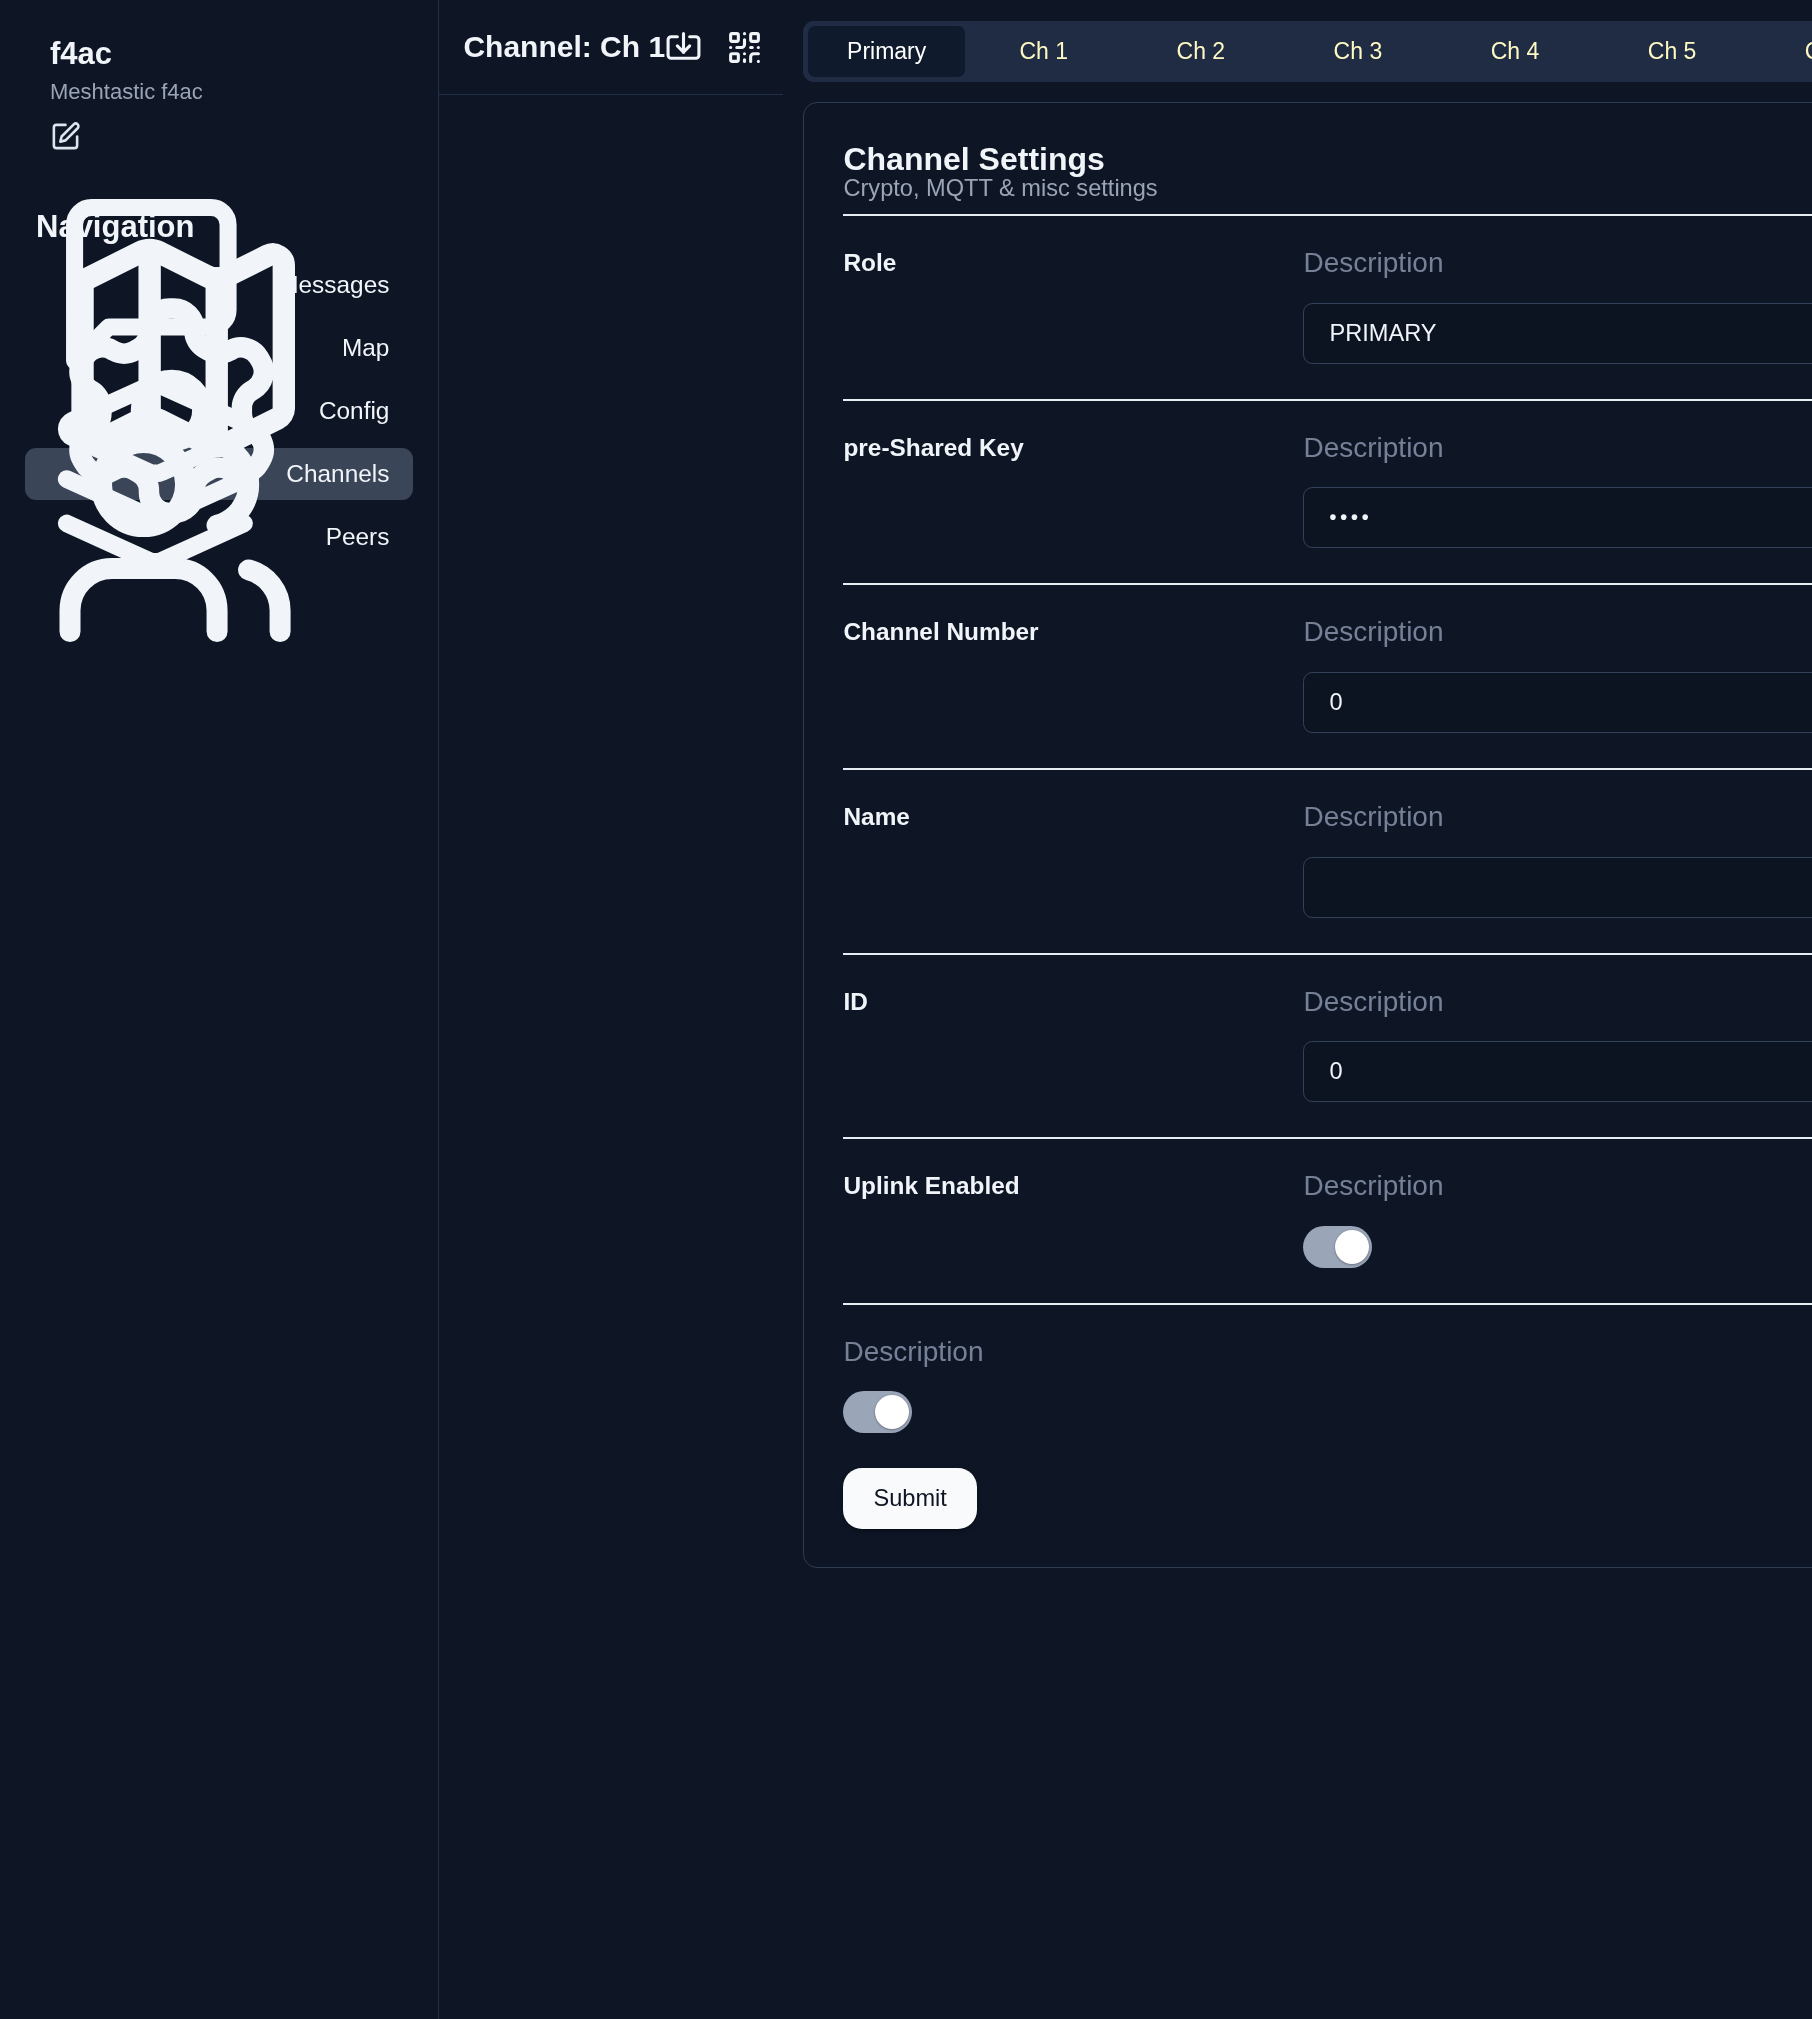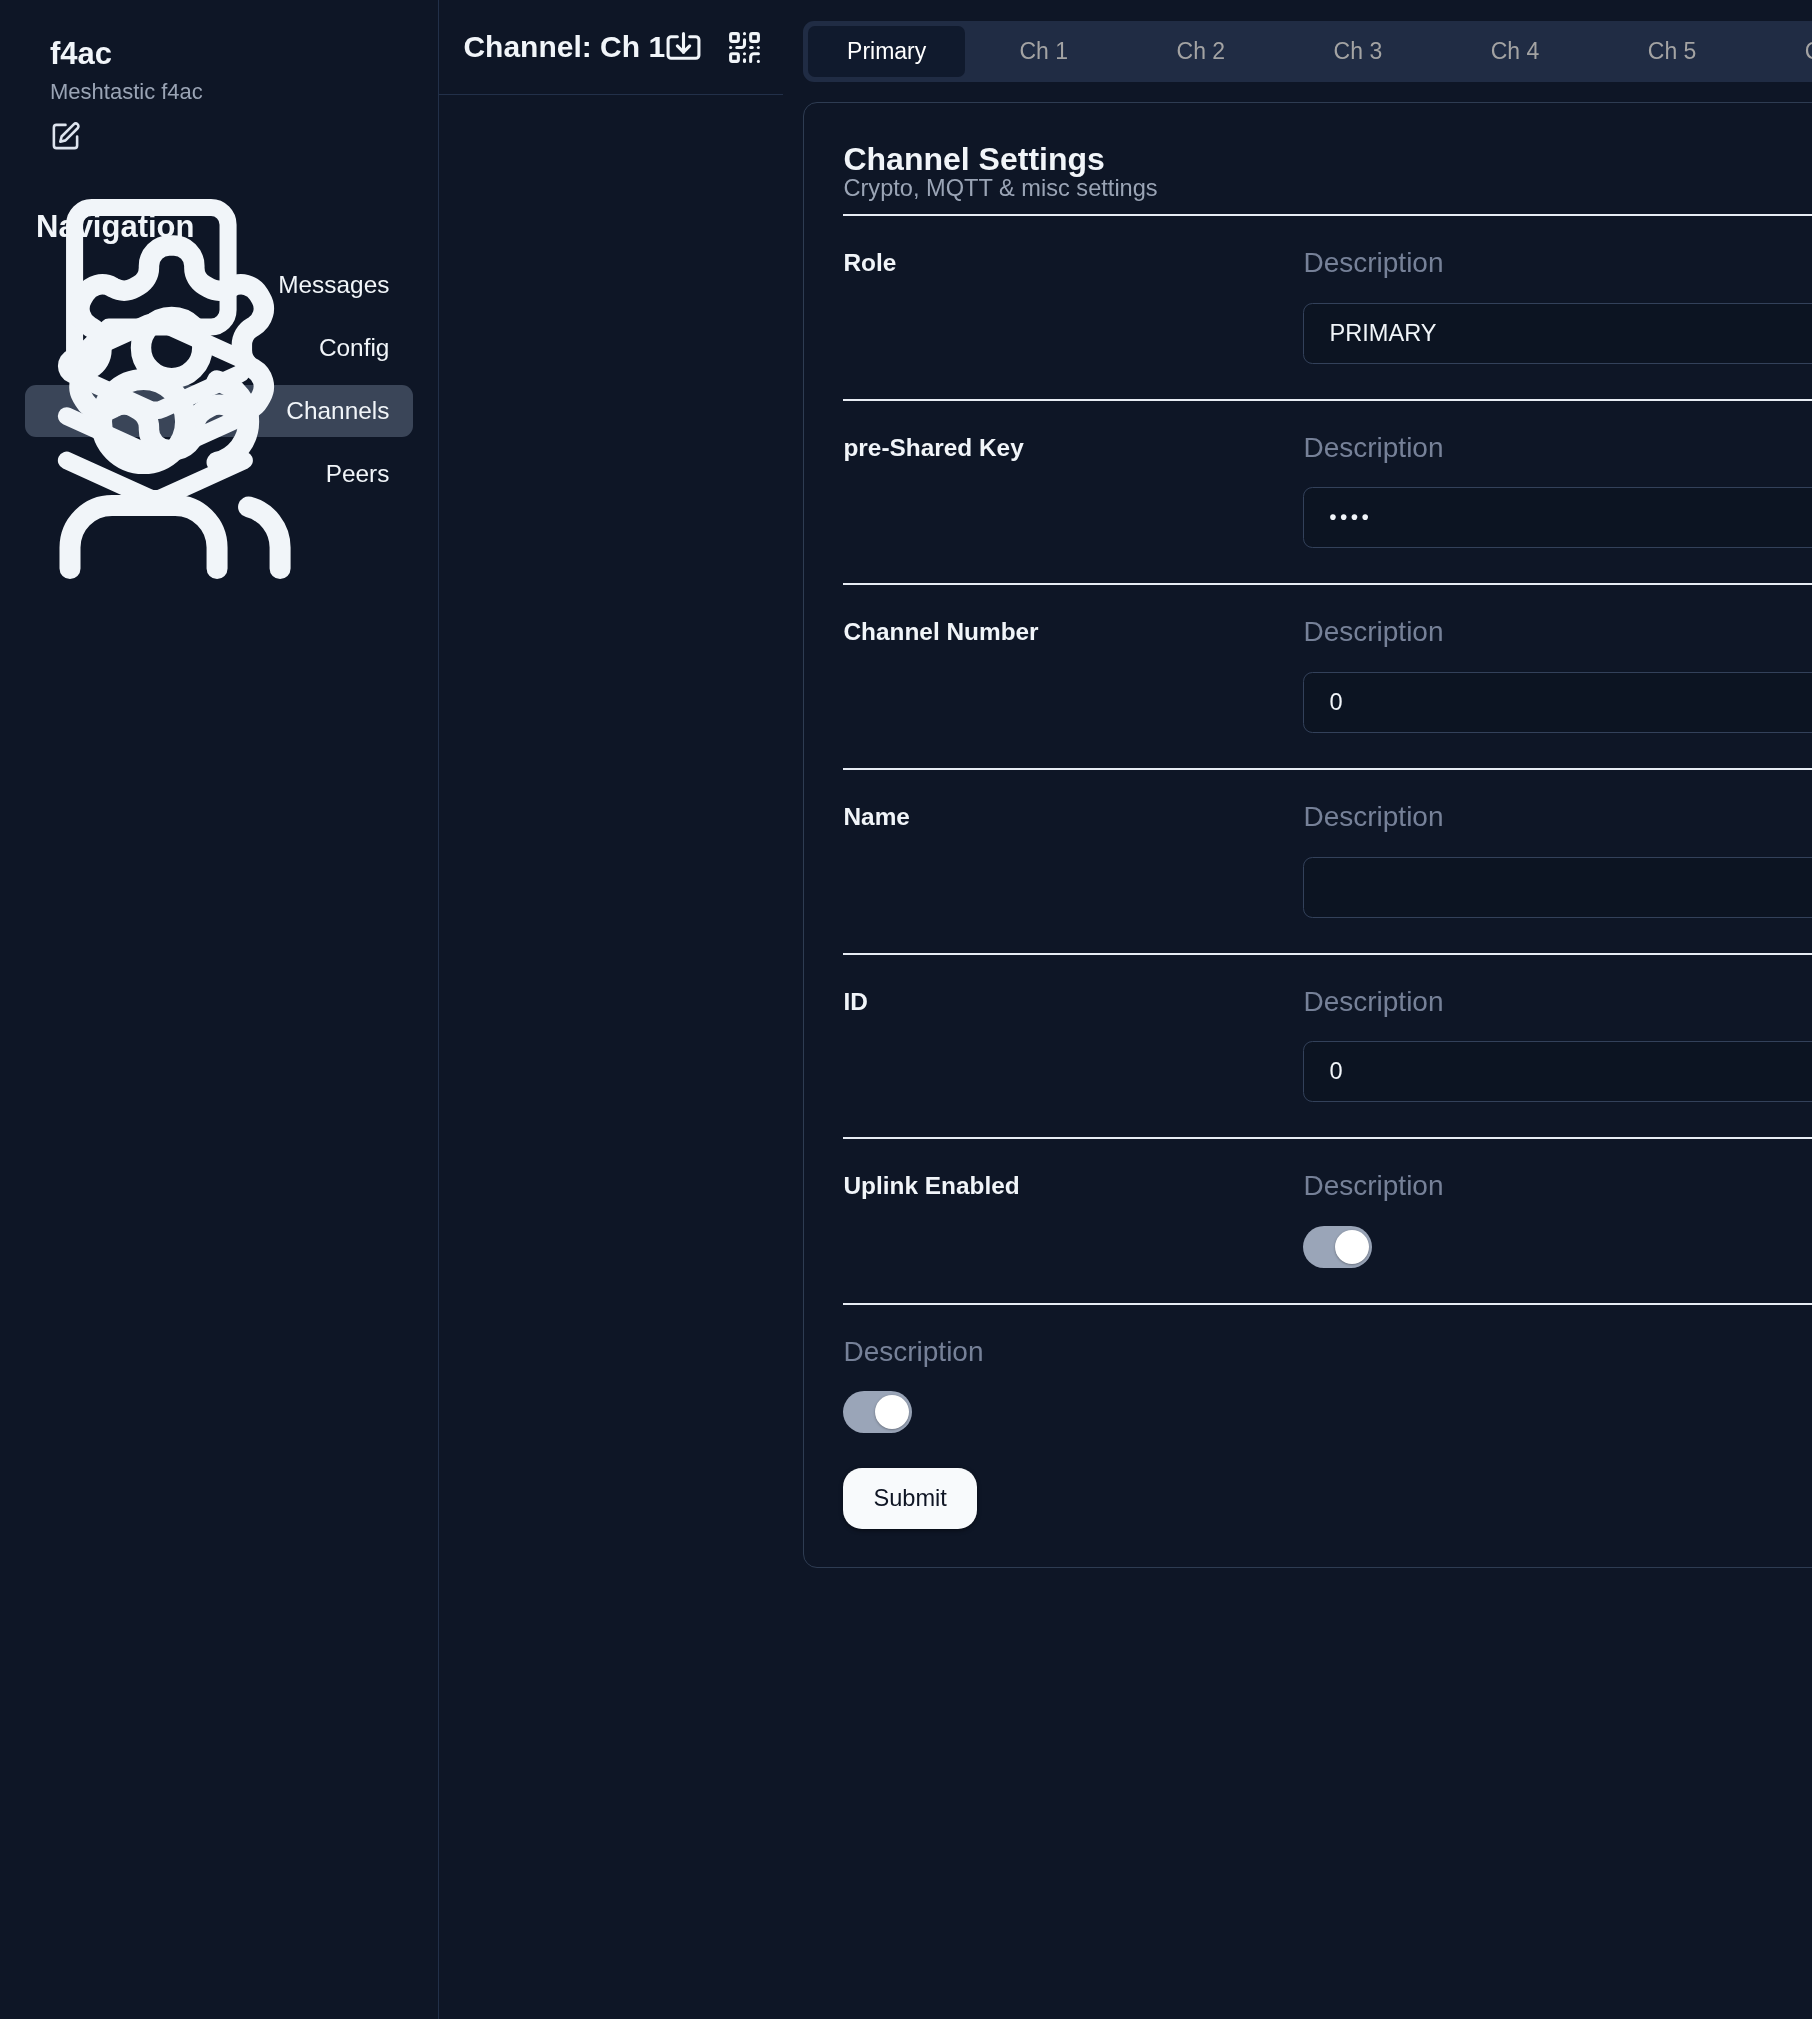--- a/index.html
+++ b/index.html
@@ -73,21 +73,21 @@
 
   .content{padding:21px 16.5px 0 20.4px}
 
   
   .tabs{
     display:flex;width:1266px;height:61px;
     background:var(--tabbar-bg);border-radius:11px;padding:4.7px;
   }
   .tab{
     flex:1;display:flex;align-items:center;justify-content:center;
-    font-size:23px;font-weight:500;color:#a3a3a3;border-radius:7px;cursor:pointer;
+    font-size:23px;font-weight:500;color:#fef9c3;border-radius:7px;cursor:pointer;
   }
   .tab.active{background:var(--tab-active-bg);color:#ffffff}
 
   
   .card{
     margin-top:19.7px;width:1338px;
     border:1.6px solid var(--panel-border);border-radius:14px;
     padding:39px 39px 38px 39px;
   }
   .card-title{font-size:32px;font-weight:600;line-height:35px}
@@ -162,20 +162,30 @@
     </div>
     <div class="nav-heading">Navigation</div>
     <nav class="nav">
         <div class="nav-item">
           <span class="nav-icon">
             <svg viewBox="0 0 24 24" fill="none" stroke="currentColor" stroke-width="2" stroke-linecap="round" stroke-linejoin="round" style="width:100%;height:100%;display:block">
               <path d="M21 15a2 2 0 0 1-2 2H7l-4 4V5a2 2 0 0 1 2-2h14a2 2 0 0 1 2 2z"></path>
             </svg>
           </span>
           <span class="nav-label">Messages</span>
+        </div>
+        <div class="nav-item">
+          <span class="nav-icon">
+            <svg viewBox="0 0 24 24" fill="none" stroke="currentColor" stroke-width="2" stroke-linecap="round" stroke-linejoin="round" style="width:100%;height:100%;display:block">
+              <path d="M14.1 5.55a2 2 0 0 0 1.8 0l3.66-1.83A1 1 0 0 1 21 4.62v12.76a1 1 0 0 1-.55.9l-4.56 2.27a2 2 0 0 1-1.79 0l-4.2-2.1a2 2 0 0 0-1.8 0l-3.65 1.83A1 1 0 0 1 3 19.38V6.62a1 1 0 0 1 .55-.9l4.56-2.27a2 2 0 0 1 1.79 0z"></path>
+              <path d="M15 5.76v15"></path>
+              <path d="M9 3.24v15"></path>
+            </svg>
+          </span>
+          <span class="nav-label">Map</span>
         </div>
         <div class="nav-item">
           <span class="nav-icon">
             <svg viewBox="0 0 24 24" fill="none" stroke="currentColor" stroke-width="2" stroke-linecap="round" stroke-linejoin="round" style="width:100%;height:100%;display:block">
               <path d="M12.22 2h-.44a2 2 0 0 0-2 2v.18a2 2 0 0 1-1 1.73l-.43.25a2 2 0 0 1-2 0l-.15-.08a2 2 0 0 0-2.73.73l-.22.38a2 2 0 0 0 .73 2.73l.15.1a2 2 0 0 1 1 1.72v.51a2 2 0 0 1-1 1.74l-.15.09a2 2 0 0 0-.73 2.73l.22.38a2 2 0 0 0 2.73.73l.15-.08a2 2 0 0 1 2 0l.43.25a2 2 0 0 1 1 1.73V20a2 2 0 0 0 2 2h.44a2 2 0 0 0 2-2v-.18a2 2 0 0 1 1-1.73l.43-.25a2 2 0 0 1 2 0l.15.08a2 2 0 0 0 2.73-.73l.22-.39a2 2 0 0 0-.73-2.73l-.15-.08a2 2 0 0 1-1-1.74v-.5a2 2 0 0 1 1-1.74l.15-.09a2 2 0 0 0 .73-2.73l-.22-.38a2 2 0 0 0-2.73-.73l-.15.08a2 2 0 0 1-2 0l-.43-.25a2 2 0 0 1-1-1.73V4a2 2 0 0 0-2-2z"></path>
               <circle cx="12" cy="12" r="3"></circle>
             </svg>
           </span>
           <span class="nav-label">Config</span>
         </div>

